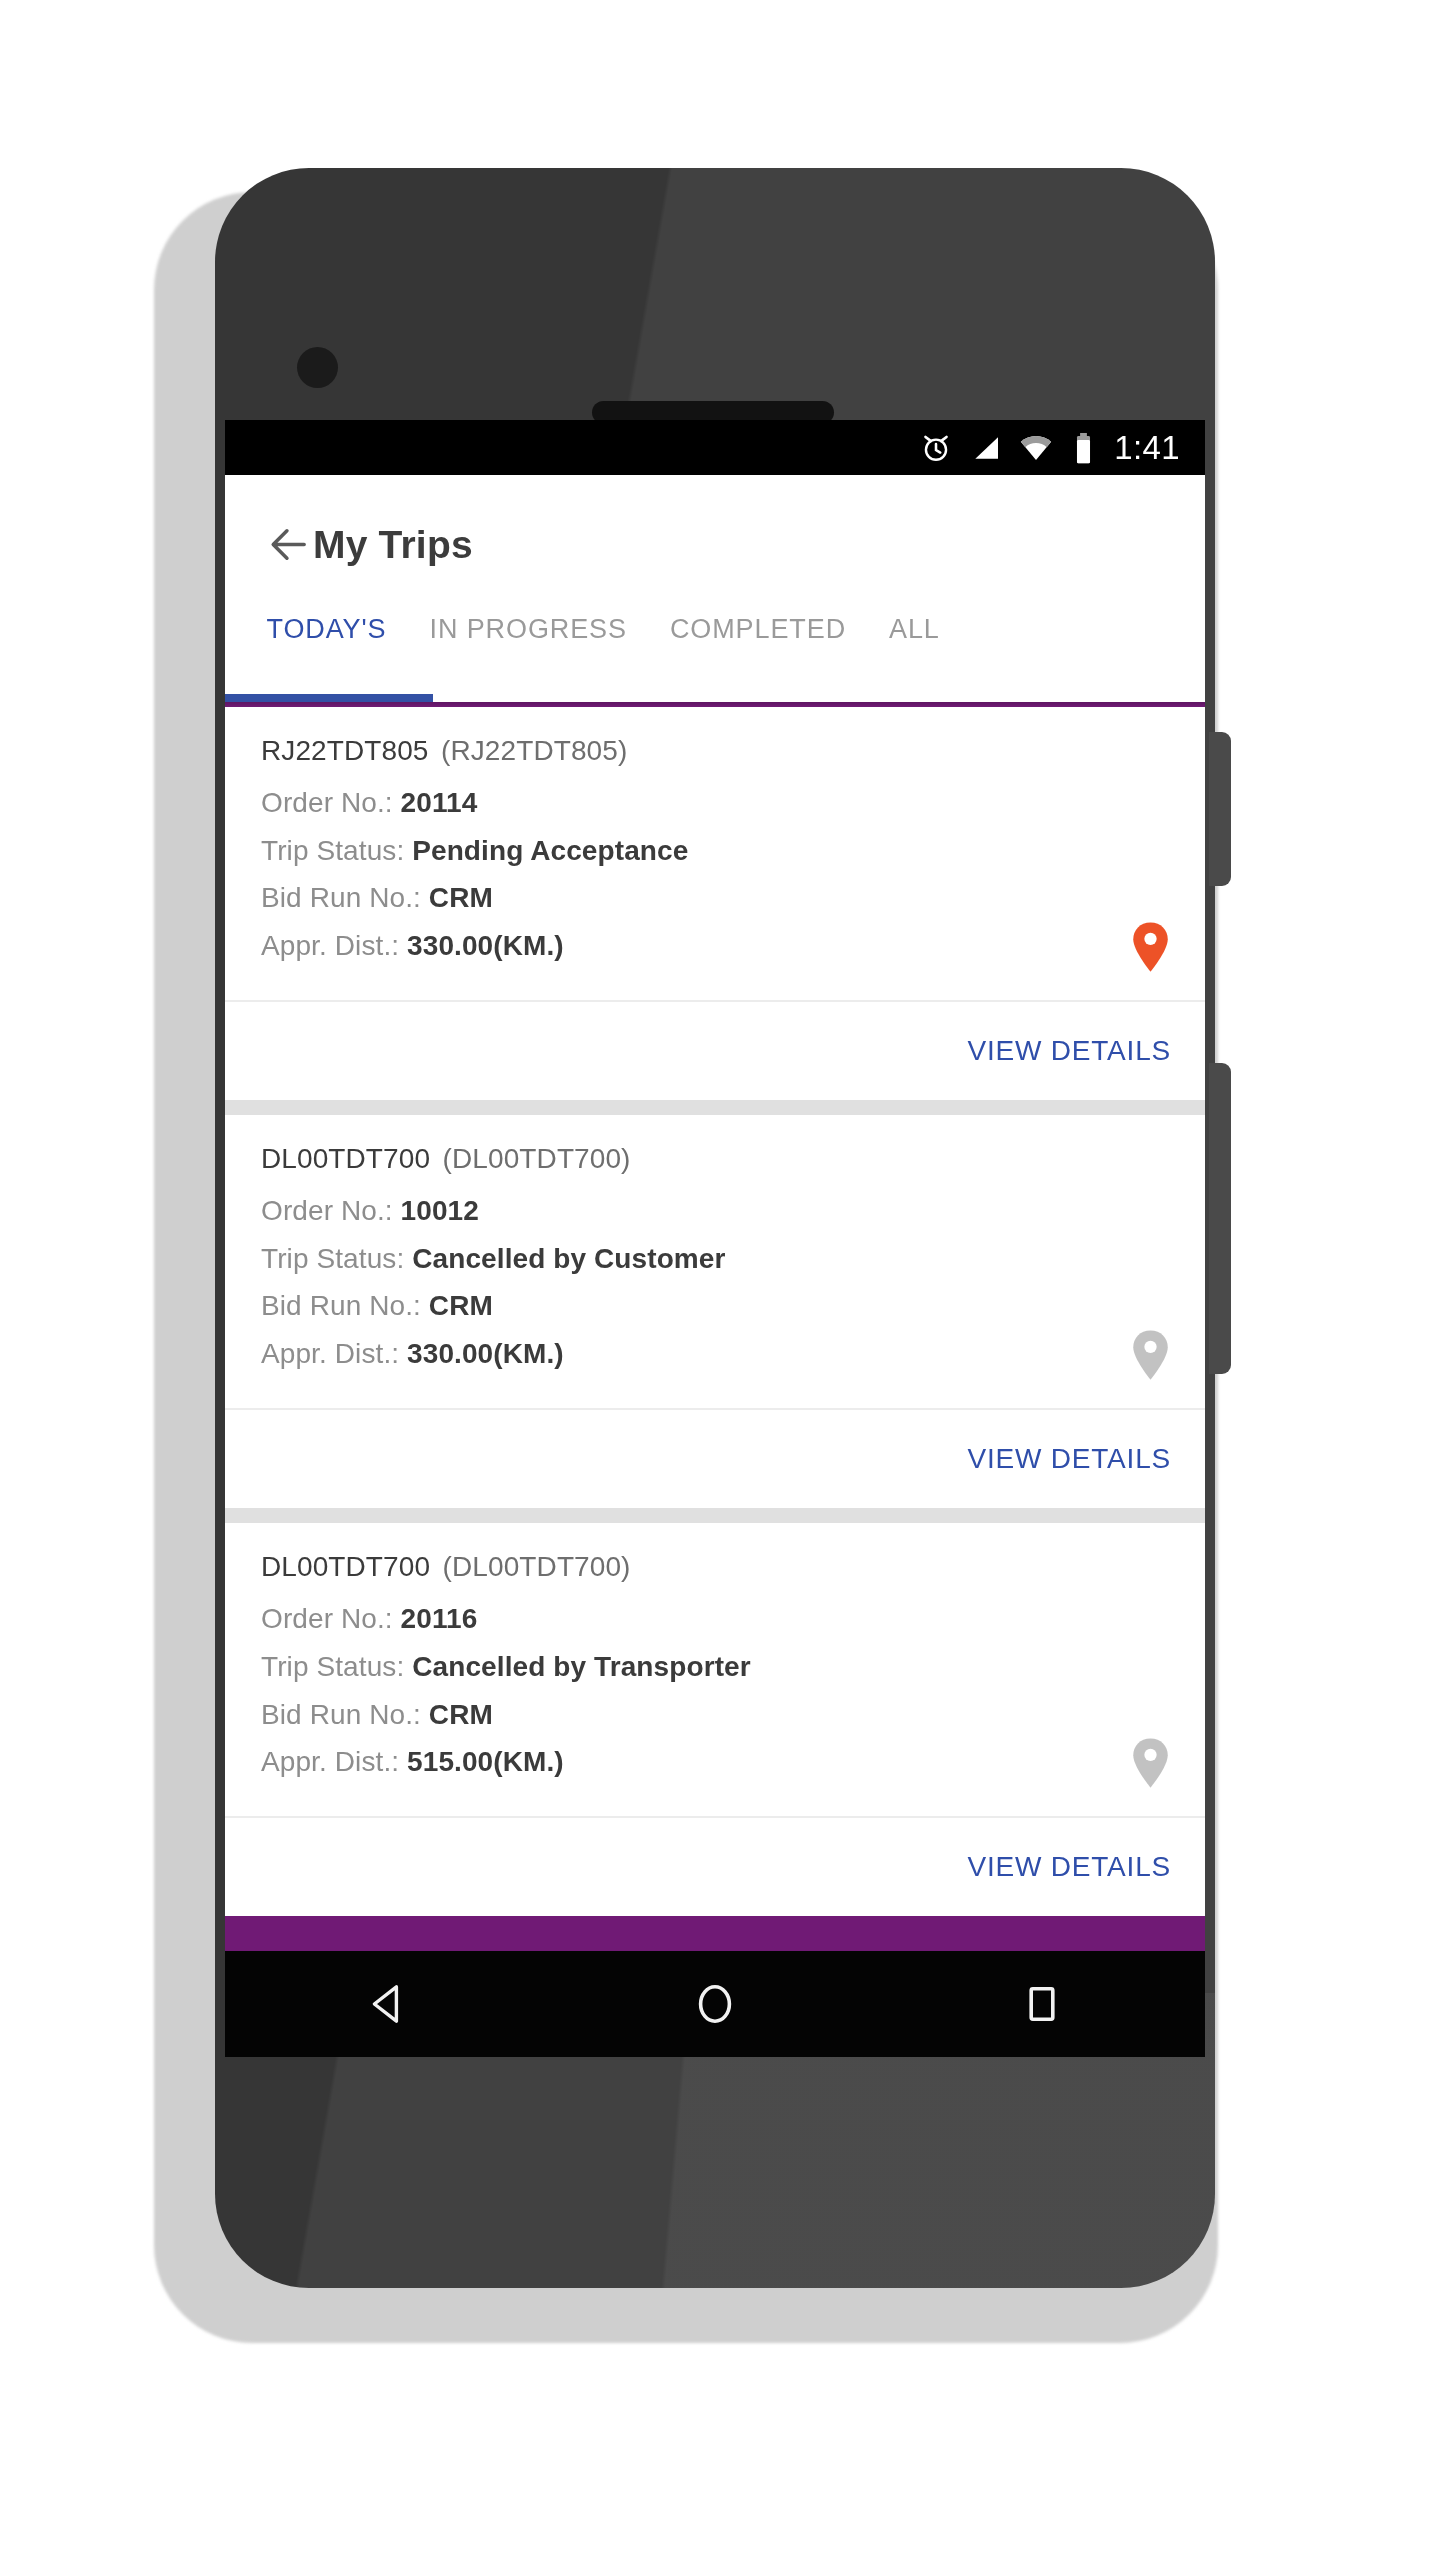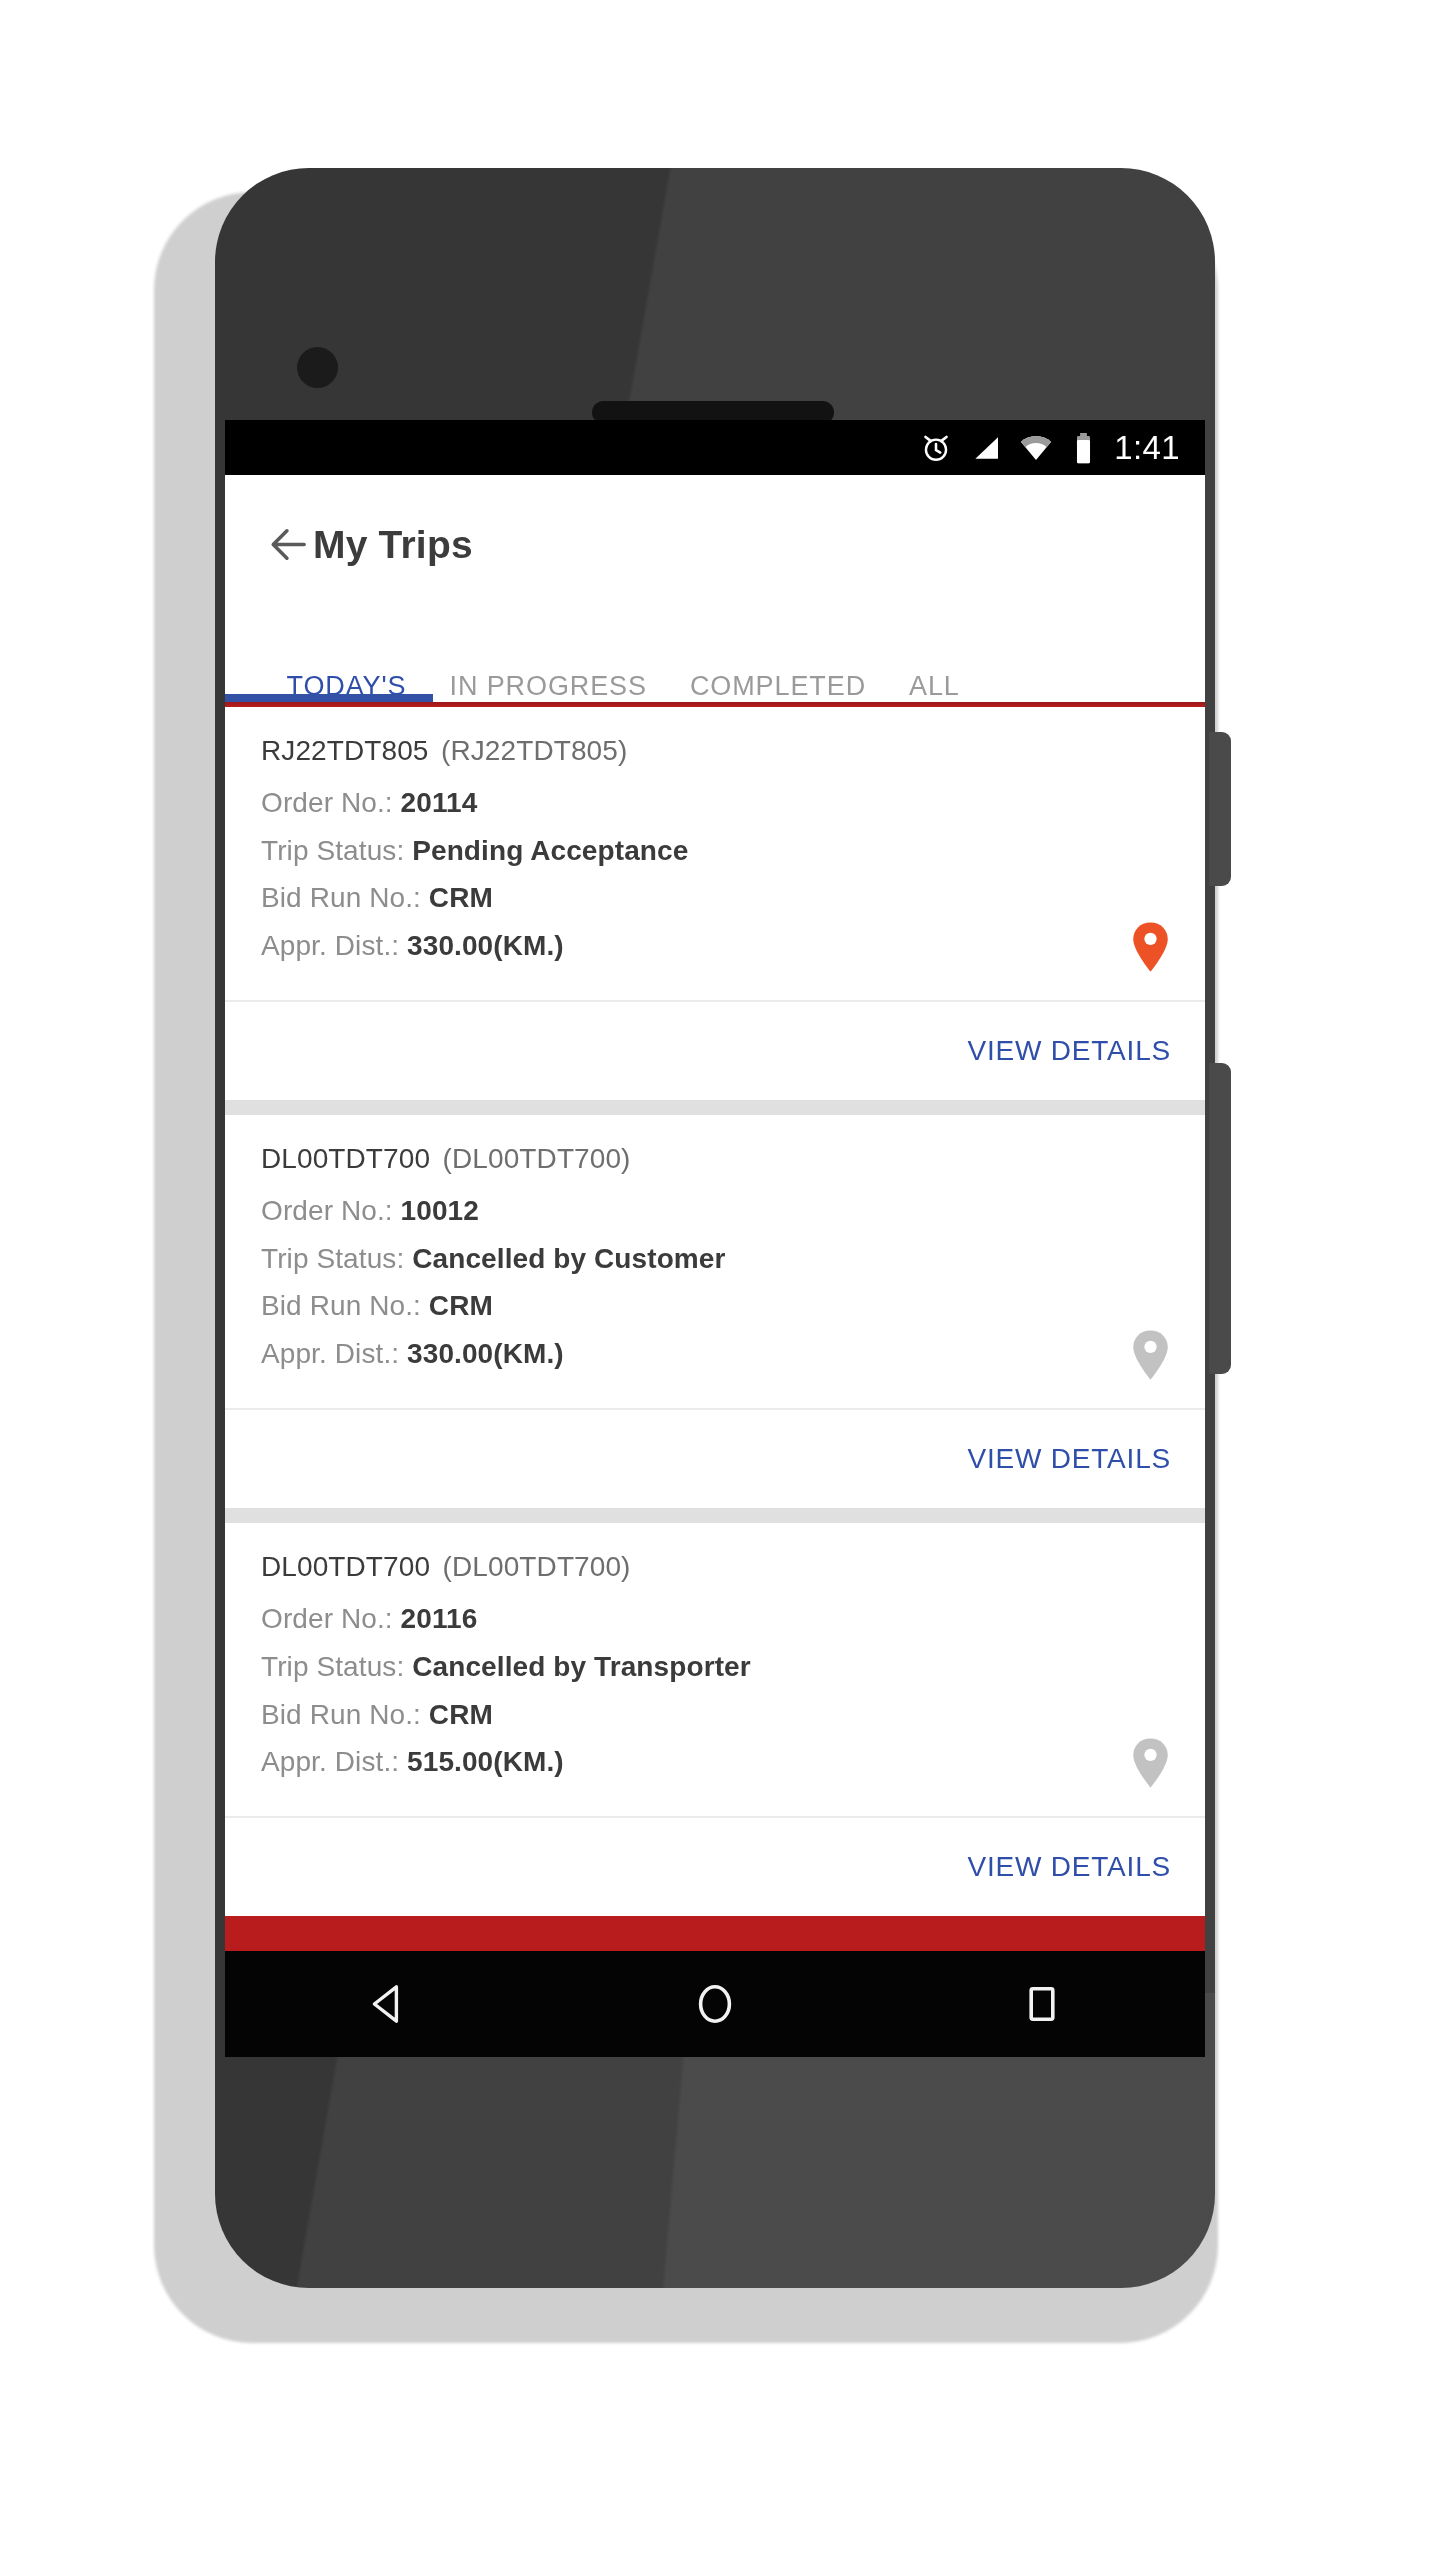--- a/index.html
+++ b/index.html
@@ -64,21 +64,21 @@
     border-radius: 0 9px 9px 0;
   }
   .side-btn.power  { top: 732px;  height: 154px; }
   .side-btn.volume { top: 1063px; height: 311px; }
 
   
   .screen {
     position: absolute;
     left: 225px; top: 420px;
     width: 980px; height: 1637px;
-    background: #b91c1c;
+    background: #701a75;
     overflow: hidden;
   }
 
   
   .statusbar {
     height: 55px; background: #000000;
     display: flex; align-items: center; justify-content: flex-end;
     padding-right: 25px;
     color: #ffffff;
   }
@@ -96,21 +96,21 @@
   }
   .back-btn { width: 50px; height: 50px; display:flex; align-items:center; justify-content:center; }
   .appbar-title {
     font-size: 39px; color: #3c3c3c; font-weight: 700;
     letter-spacing: 0.2px;
   }
 
   
   .tabbar {
     height: 88px; background: #ffffff; position: relative;
-    display: flex; align-items: flex-end; padding-left: 40px;
+    display: flex; align-items: flex-start; padding-left: 20px;
   }
   .tab {
     font-size: 27px; letter-spacing: 0.9px; font-weight: 500;
     color: #9a9a9a; padding: 0 21.5px; white-space: nowrap;
   }
   .tab.active { color: #2f4eaa; }
   .tab-indicator {
     position: absolute; bottom: 0; left: 0px;
     width: 208px; height: 8px; background: #3351a5;
   }

